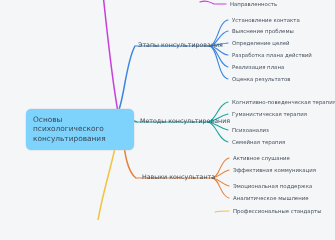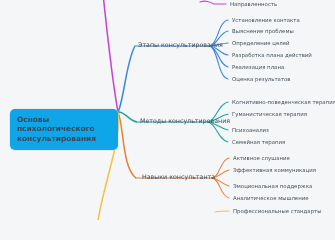--- a/index.html
+++ b/index.html
@@ -29,32 +29,31 @@
     height: 220px;
     pointer-events: none;
   }
   .node {
     position: absolute;
     white-space: nowrap;
     line-height: 1.25;
   }
   
   .root-node {
-    left: 10px;
+    left: 26px;
     top: 109px;
     width: 108px;
-    background: #0ea5e9;
+    background: #7dd3fc;
     border-radius: 5px;
     padding: 6px 7px 7px 7px;
     box-sizing: border-box;
     color: #3b4754;
     font-size: 7.4px;
     white-space: normal;
     box-shadow: 0 0 0 0.5px rgba(200,205,212,0.55);
-    font-weight: bold;
   }
   
   .branch-label {
     font-size: 6.3px;
     color: #3f4b58;
     background: transparent;
     padding: 1px 2px;
   }
   
   .leaf-label {

